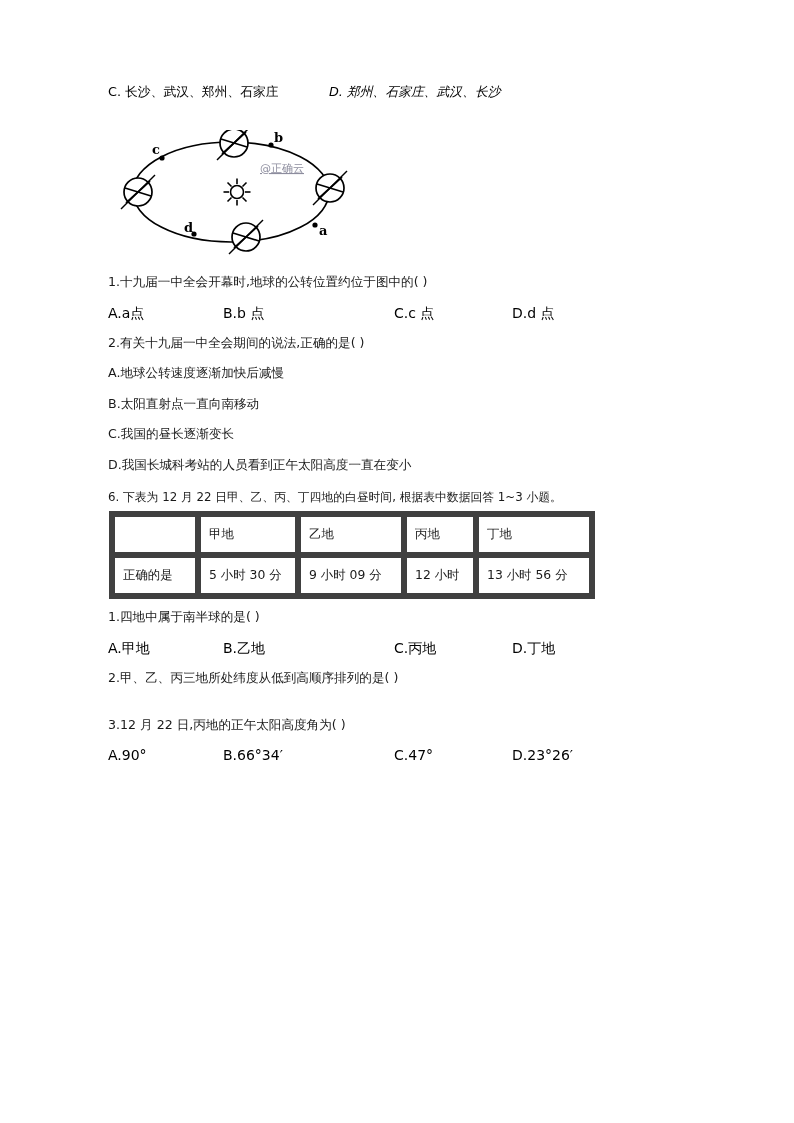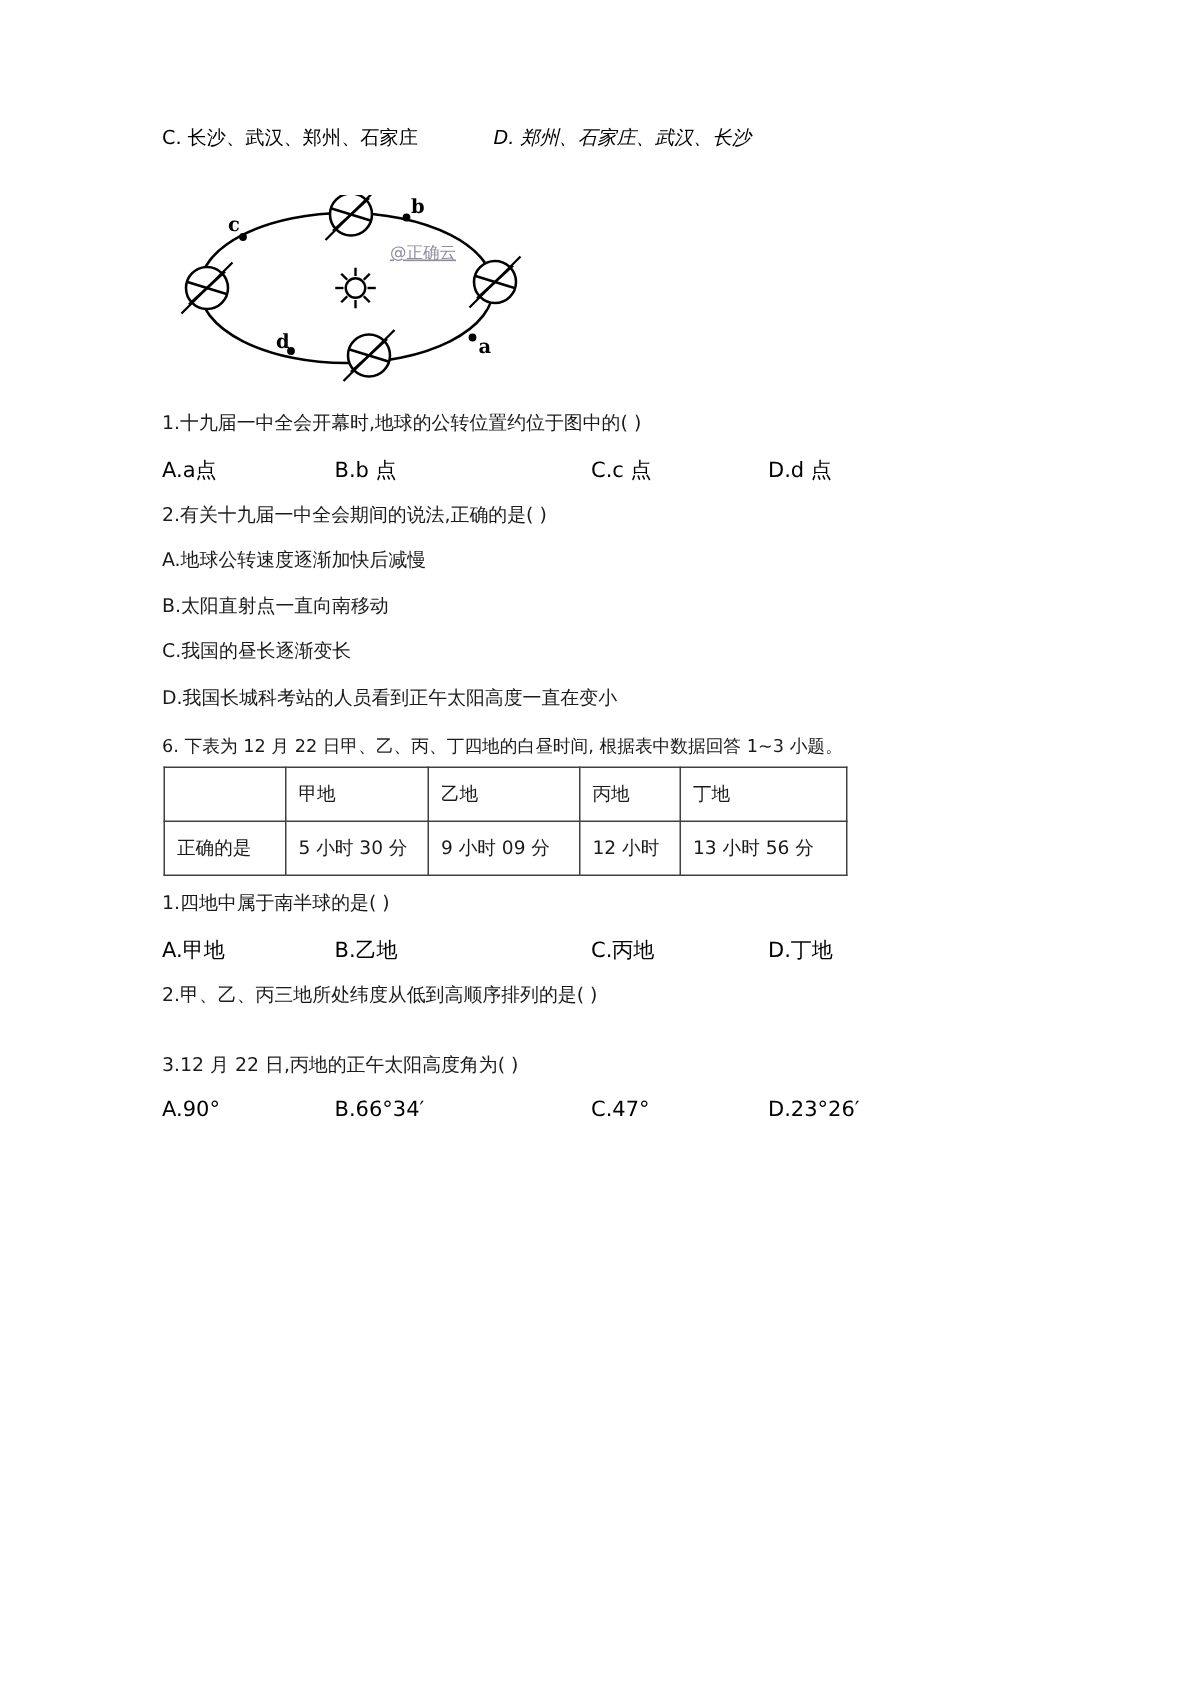--- a/index.html
+++ b/index.html
@@ -83,21 +83,21 @@
   }
   .figure svg { display: block; }
 
   
   table.data {
     border-collapse: collapse;
     margin-left: 1px;
     table-layout: fixed;
   }
   table.data td {
-    border: 1px solid #404040;
+    border: 6px solid #404040;
     font-size: 12.4px;
     color: #1a1a1a;
     padding: 0 8px;
     height: 35px;
     vertical-align: middle;
     white-space: nowrap;
   }
   table.data td.c0 { width: 64px; }
   table.data td.c1 { width: 78px; }
   table.data td.c2 { width: 84px; }

